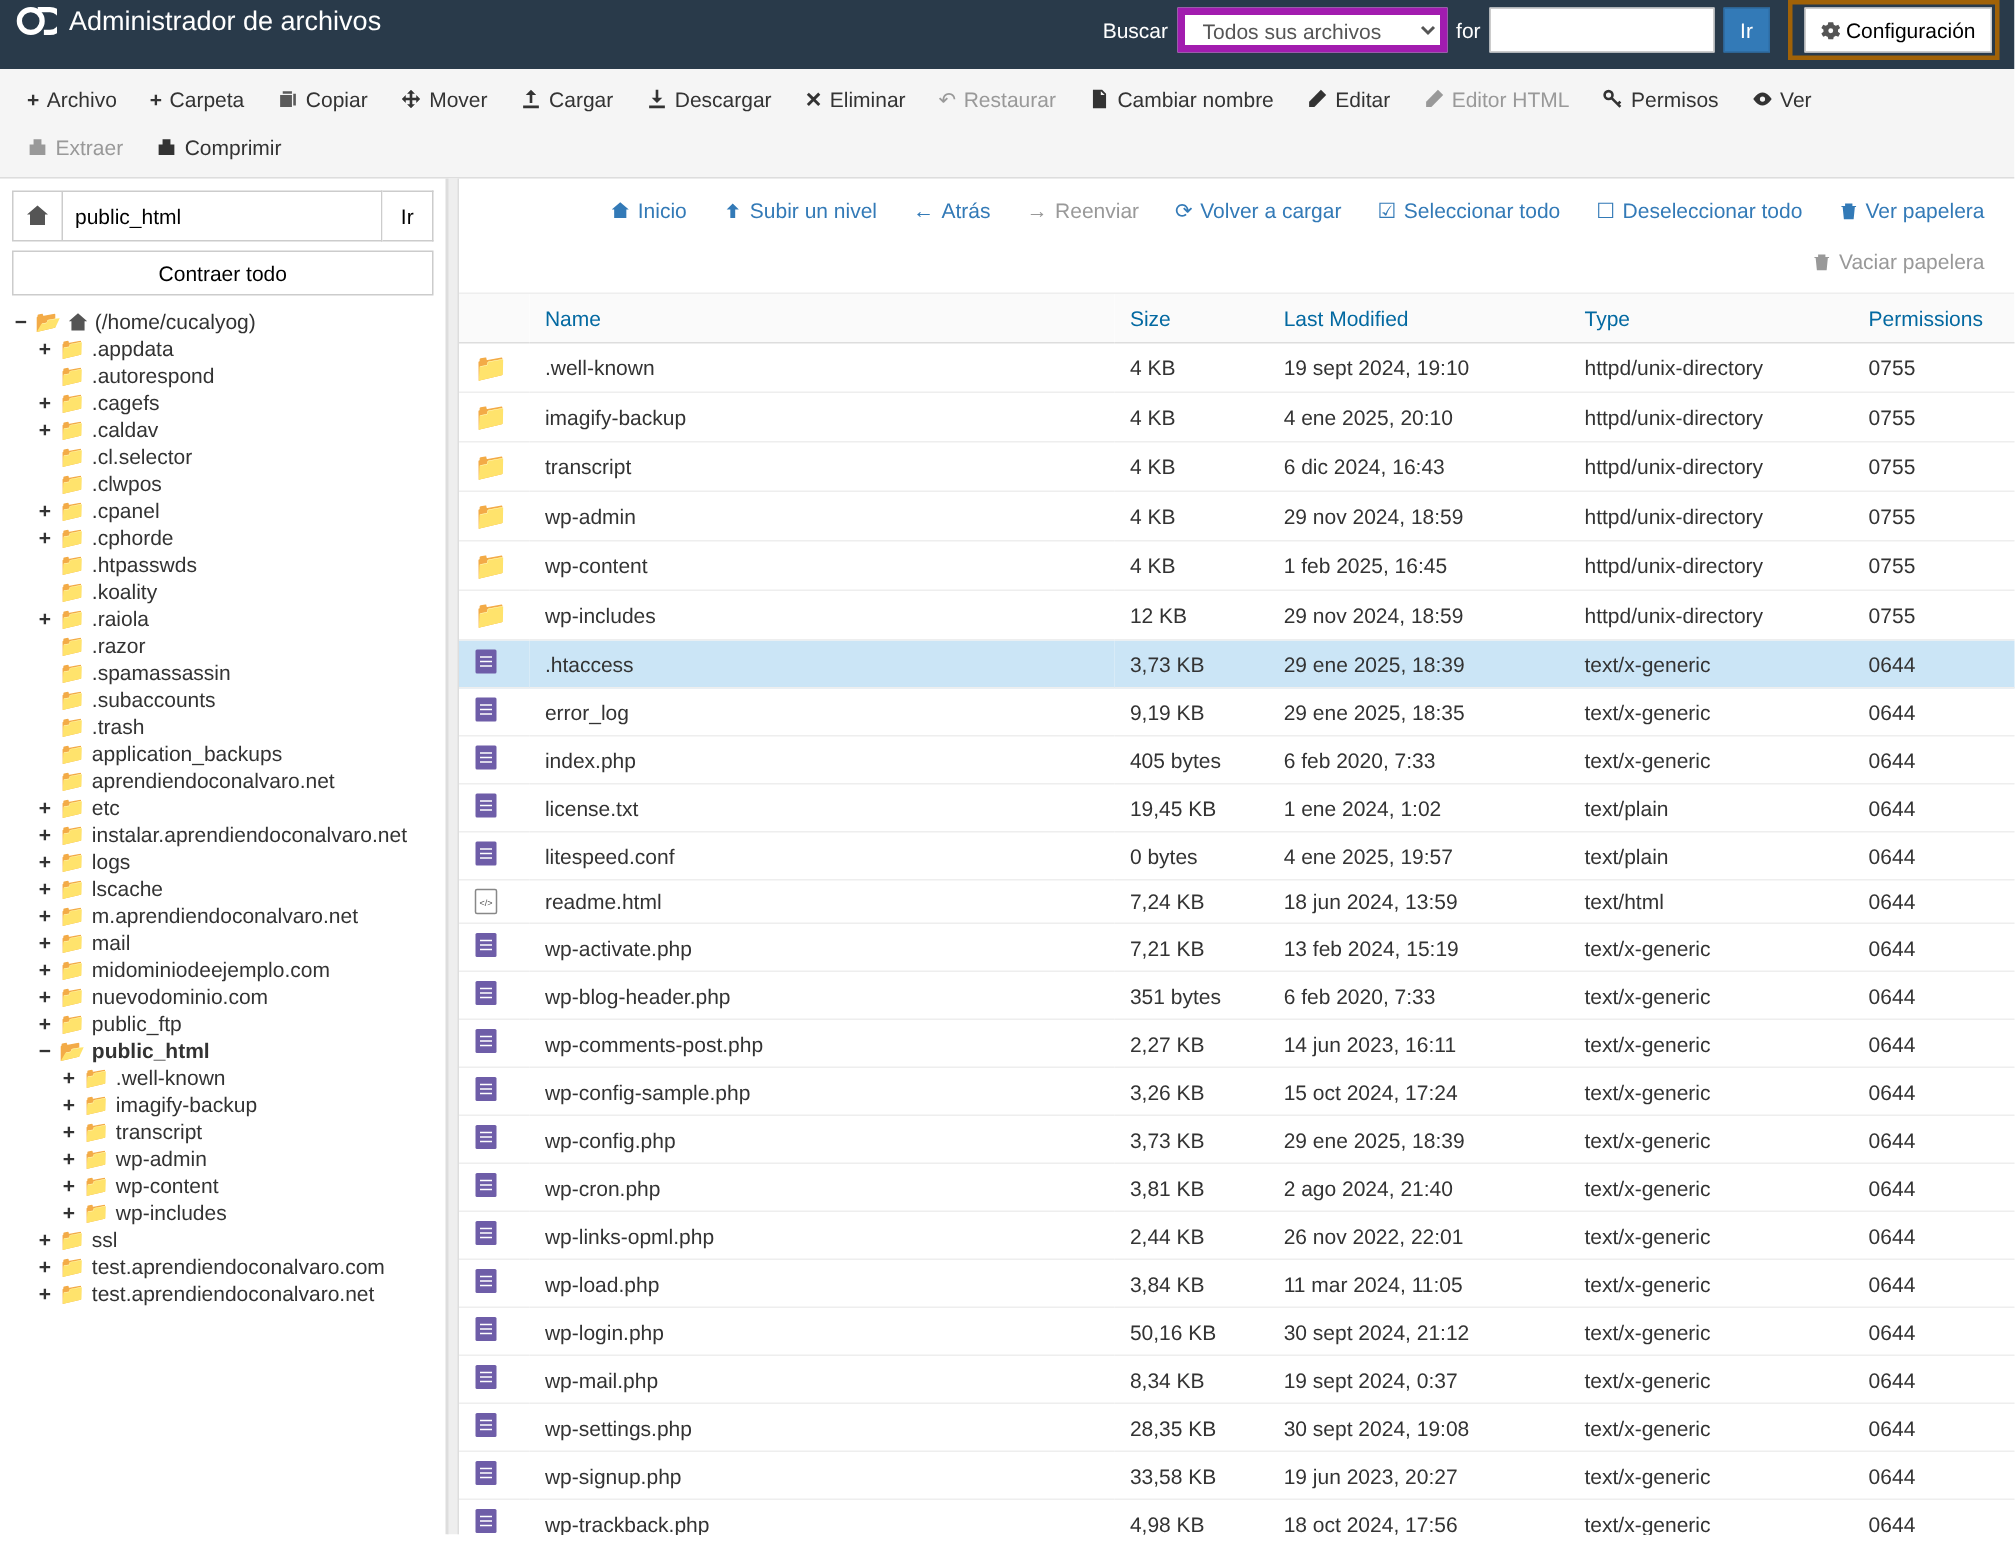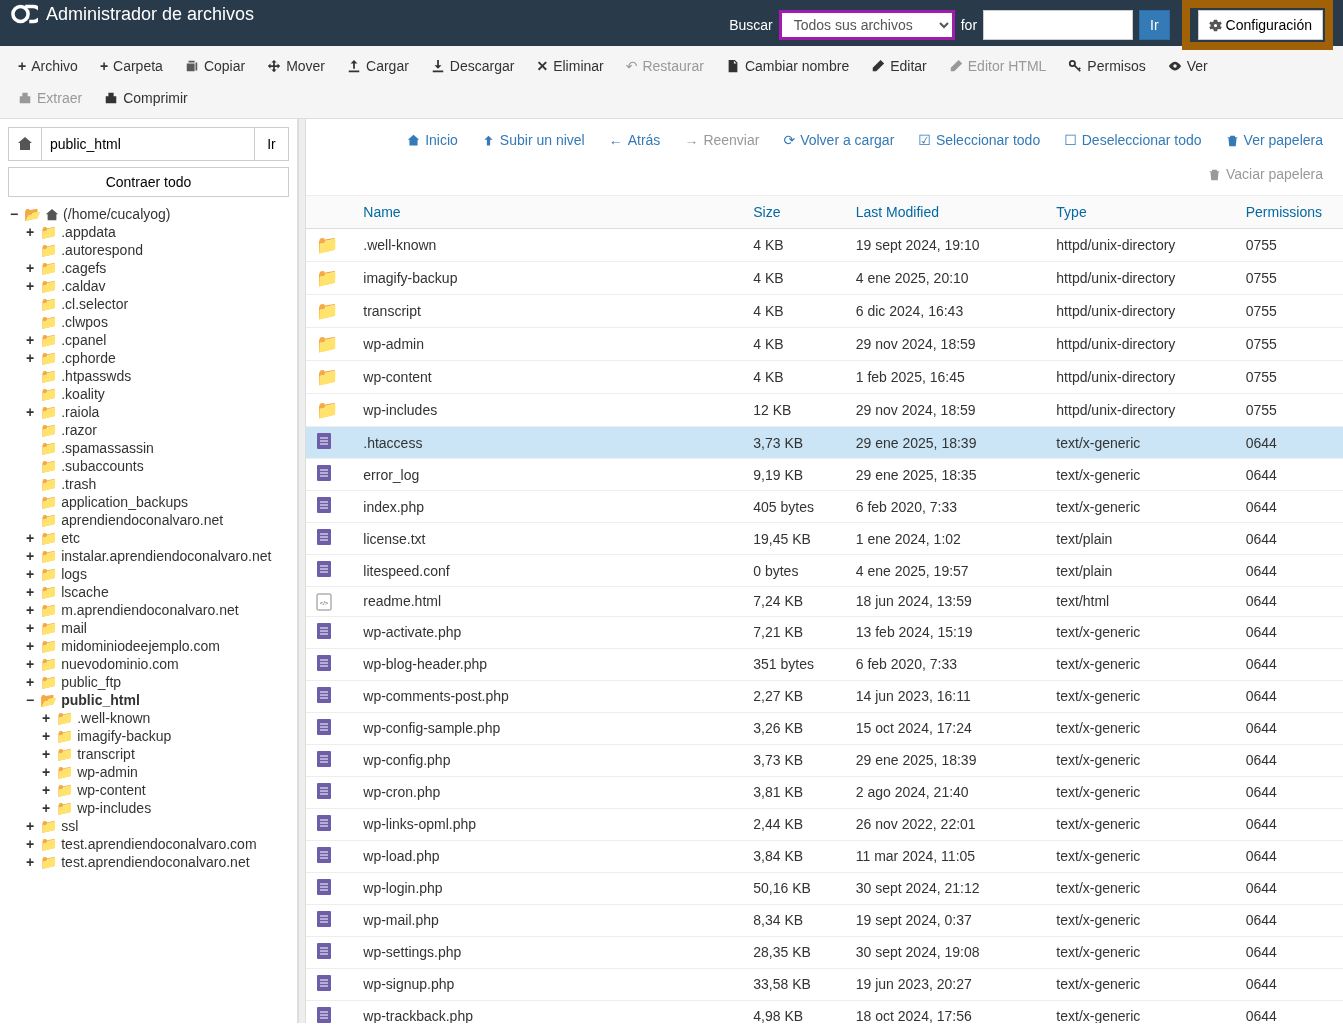--- a/index.html
+++ b/index.html
@@ -5,25 +5,25 @@
 * { box-sizing: border-box; margin: 0; padding: 0; }
 body { font-family: -apple-system, BlinkMacSystemFont, "Segoe UI", Arial, sans-serif; font-size: 14px; color: #333; background: #fff; }
 
 
 .top-header { background: #293a4a; color: #fff; height: 46px; display: flex; align-items: flex-start; padding: 0 10px; }
 .logo-area { display: flex; align-items: center; gap: 8px; flex: 1; }
 .cp-logo { width: 28px; height: 28px; }
 .app-title { font-size: 18px; font-weight: 400; }
 .search-area { display: flex; align-items: center; gap: 6px; }
 .search-label { font-size: 14px; }
-.search-select { height: 30px; padding: 2px 22px 2px 8px; font-size: 14px; border: 3px solid #a21caf; background: #fff; color: #555; }
+.search-select { height: 30px; padding: 2px 22px 2px 8px; font-size: 14px; border: 5px solid #a21caf; background: #fff; color: #555; }
 .search-input { height: 30px; width: 150px; border: 1px solid #ccc; padding: 0 6px; }
 .go-btn { height: 30px; padding: 0 10px; background: #337ab7; border: 1px solid #2e6da4; color: #fff; font-size: 14px; cursor: pointer; }
 .config-btn { height: 30px; padding: 0 10px; background: #fff; border: 1px solid #ccc; font-size: 14px; cursor: pointer; display: flex; align-items: center; gap: 4px; margin-left: 6px; }
-.config-highlight { border: 8px solid #a16207; padding: 2px; margin-left: 6px; text-decoration: underline; }
+.config-highlight { border: 3px solid #a16207; padding: 2px; margin-left: 6px; text-decoration: underline; }
 
 
 .toolbar { background: #f5f5f5; border-bottom: 1px solid #ddd; padding: 6px 8px; display: flex; flex-wrap: wrap; gap: 2px; }
 .toolbar-btn { padding: 6px 10px; background: transparent; border: none; font-size: 14px; color: #333; cursor: pointer; display: inline-flex; align-items: center; gap: 5px; }
 .toolbar-btn.disabled { color: #999; cursor: default; }
 
 
 .main { display: flex; height: calc(100vh - 46px - 82px); }
 .sidebar { width: 298px; border-right: 1px solid #ddd; overflow-y: auto; padding: 8px; }
 .path-row { display: flex; gap: 0; margin-bottom: 6px; }

